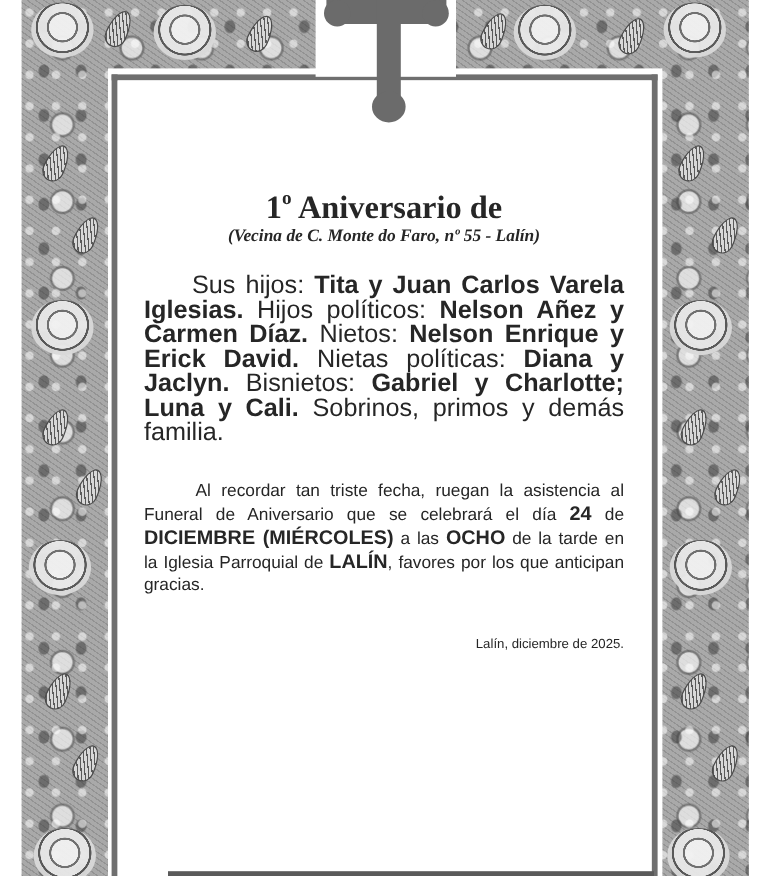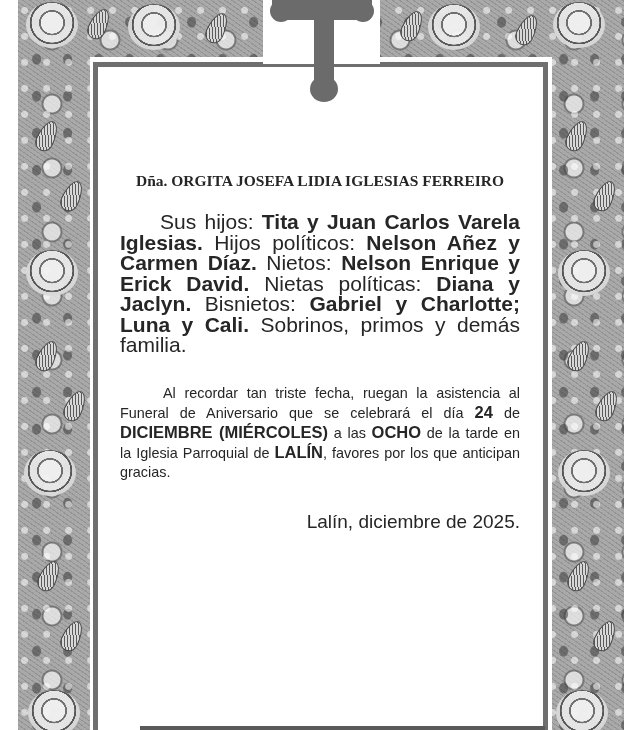--- a/index.html
+++ b/index.html
@@ -83,21 +83,21 @@
   .p1 { margin-top:24px; }
   .dep {
     font-family:"Liberation Sans", sans-serif; font-weight:bold; font-size:21px;
     text-align:center; margin-top:24px; height:26px; line-height:26px;
   }
   .p2 { margin-top:22px; font-size:21px; line-height:20.5px; text-indent:40px; }
   .p3 { margin-top:28px; }
   .b { font-weight:bold; }
   .big { font-weight:bold; font-size:16.5px; }
   .signoff {
-    font-family:"Liberation Sans", sans-serif; font-size:19px; text-align:right;
+    font-family:"Liberation Sans", sans-serif; font-size:11px; text-align:right;
     margin-top:30px; line-height:19px;
   }
 </style>
 </head>
 <body>
 
 <div class="ornament">
   <div class="rose" style="left:8px;top:2px;"></div>
   <div class="rose" style="left:110px;top:4px;"></div>
   <div class="rose" style="left:410px;top:4px;"></div>
@@ -134,22 +134,23 @@
 <div class="cross-gap"></div>
 <div>
   <div class="cross-arm"></div>
   <div class="cross-arm-l"></div>
   <div class="cross-arm-r"></div>
   <div class="cross-stem"></div>
   <div class="cross-bulb"></div>
 </div>
 
 <div class="content">
+  <h1 class="title"><span>1</span><sup>o</sup><span> Aniversario de</span></h1>
 
-  <div class="name">Dña. ORGITA JOSEFA LIDIA IGLESIAS FERREIRO</div>
+  <div class="address">(Vecina de C. Monte do Faro, nº 55 - Lalín)</div>
 
 
 
   <p class="para p2"><span>Sus hijos: </span><span class="b">Tita y Juan Carlos Varela Iglesias.</span><span> Hijos políticos: </span><span class="b">Nelson Añez y Carmen Díaz.</span><span> Nietos: </span><span class="b">Nelson Enrique y Erick David.</span><span> Nietas políticas: </span><span class="b">Diana y Jaclyn.</span><span> Bisnietos: </span><span class="b">Gabriel y Charlotte; Luna y Cali.</span><span> Sobrinos, primos y demás familia.</span></p>
 
   <p class="para p3"><span>Al recordar tan triste fecha, ruegan la asistencia al Funeral de Aniversario que se celebrará el día </span><span class="big">24</span><span> de </span><span class="big">DICIEMBRE (MIÉRCOLES)</span><span> a las </span><span class="big">OCHO</span><span> de la tarde en la Iglesia Parroquial de </span><span class="big">LALÍN</span><span>, favores por los que anticipan gracias.</span></p>
 
   <div class="signoff">Lalín, diciembre de 2025.</div>
 </div>
 

